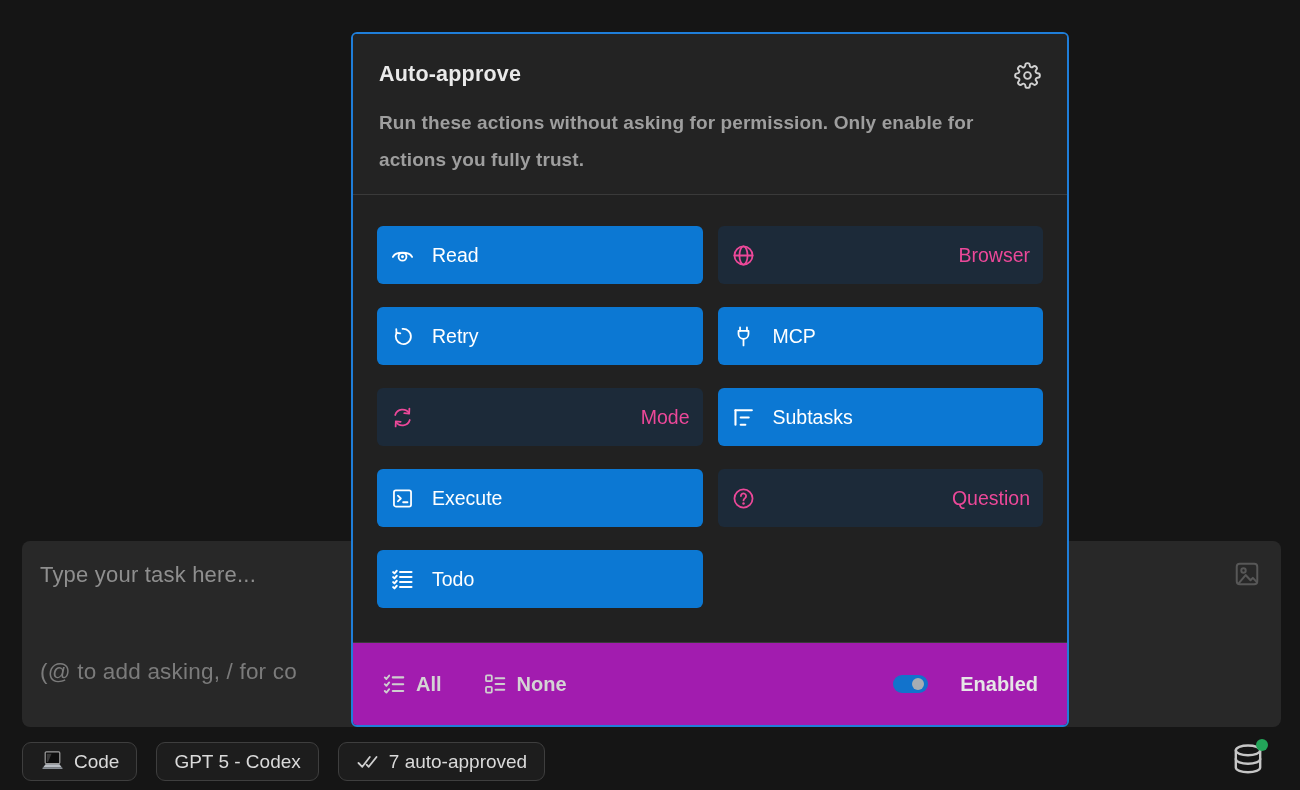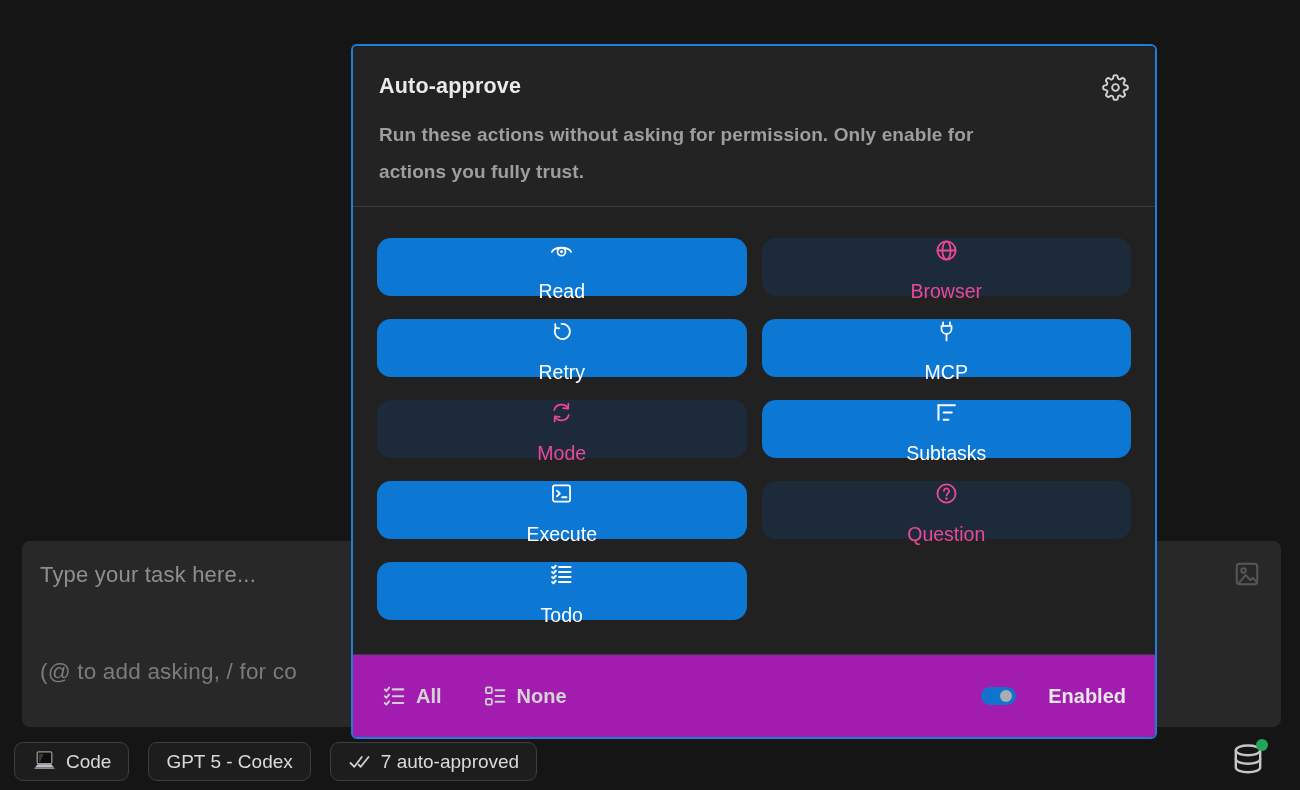--- a/index.html
+++ b/index.html
@@ -24,54 +24,54 @@
   .composer .hint {
     position:absolute; left:18px; top:118px; font-size:22.5px; color:#7b7b7b;
     letter-spacing:.2px; white-space:nowrap;
   }
   .composer .img-btn {
     position:absolute; right:20px; top:19px; width:28px; height:28px; color:#575757;
   }
 
   
   .statusbar {
-    position:absolute; left:14px; top:742px; display:flex; gap:19px; align-items:center;
+    position:absolute; left:22px; top:742px; display:flex; gap:19px; align-items:center;
   }
   .pill {
     height:39px; display:inline-flex; align-items:center; gap:9px;
     padding:0 17px; border:1px solid #3e3e3e; border-radius:9px;
     background:#1d1d1d; color:#dadada; font-size:19px; white-space:nowrap;
   }
   .pill .picon { display:block; }
   .db-wrap { position:absolute; left:1231px; top:743px; width:34px; height:34px; color:#c6c6c6; }
   .db-dot {
     position:absolute; right:-3px; top:-4px; width:12px; height:12px;
     border-radius:50%; background:#23a559;
   }
 
   
   .modal {
-    position:absolute; left:351px; top:32px; width:806px; height:695px;
+    position:absolute; left:351px; top:32px; width:718px; height:695px;
     background:#212121; border:2px solid #1f7ed9; border-radius:6px;
-    display:flex; flex-direction:column; z-index:10;margin-top:12px;
+    display:flex; flex-direction:column; z-index:10;
   }
   .m-header { height:161px; border-bottom:1px solid #3a3a3a; padding:28px 26px 0; background:#232323; border-radius:4px 4px 0 0; }
   .m-title-row { display:flex; align-items:flex-start; justify-content:space-between; }
   .m-title { font-size:21.5px; font-weight:700; color:#eaeaea; letter-spacing:.2px; }
   .gear { width:27px; height:27px; color:#d0d0d0; cursor:pointer; }
   .m-desc {
     margin-top:15px; width:660px; font-size:19px; line-height:37px; color:#9e9e9e;
     letter-spacing:.1px;
     font-weight:bold;
   }
   .m-body { height:447px; padding:31px 24px 0; display:grid;
     grid-template-columns:1fr 1fr; grid-auto-rows:58px; column-gap:15px; row-gap:23px; }
   .action-btn {
     display:flex; align-items:center; gap:17px; padding:0 13px;
-    border-radius:14px; font-size:19.5px; font-weight:500; cursor:pointer;flex-direction:column;
+    border-radius:6px; font-size:19.5px; font-weight:500; cursor:pointer;
   }
   .action-btn.on  { background:#0c78d3; color:#ffffff; }
   .action-btn.off { background:#1c2a39; color:#ec4899;justify-content:space-between; }
   .icon24 { width:25px; height:25px; flex:none; }
   .m-footer { height:83px; margin-top:auto; border-top:1px solid #3a3a3a;
     display:flex; align-items:center; padding:0 29px; background:#a21caf; border-radius:0 0 4px 4px; }
   .f-btn { display:flex; align-items:center; gap:10px; color:#d4d4d4;
     font-size:20px; font-weight:700; cursor:pointer; }
   .f-btn + .f-btn { margin-left:41px; }
   .f-icon { width:24px; height:24px; color:#cfcfcf; }

